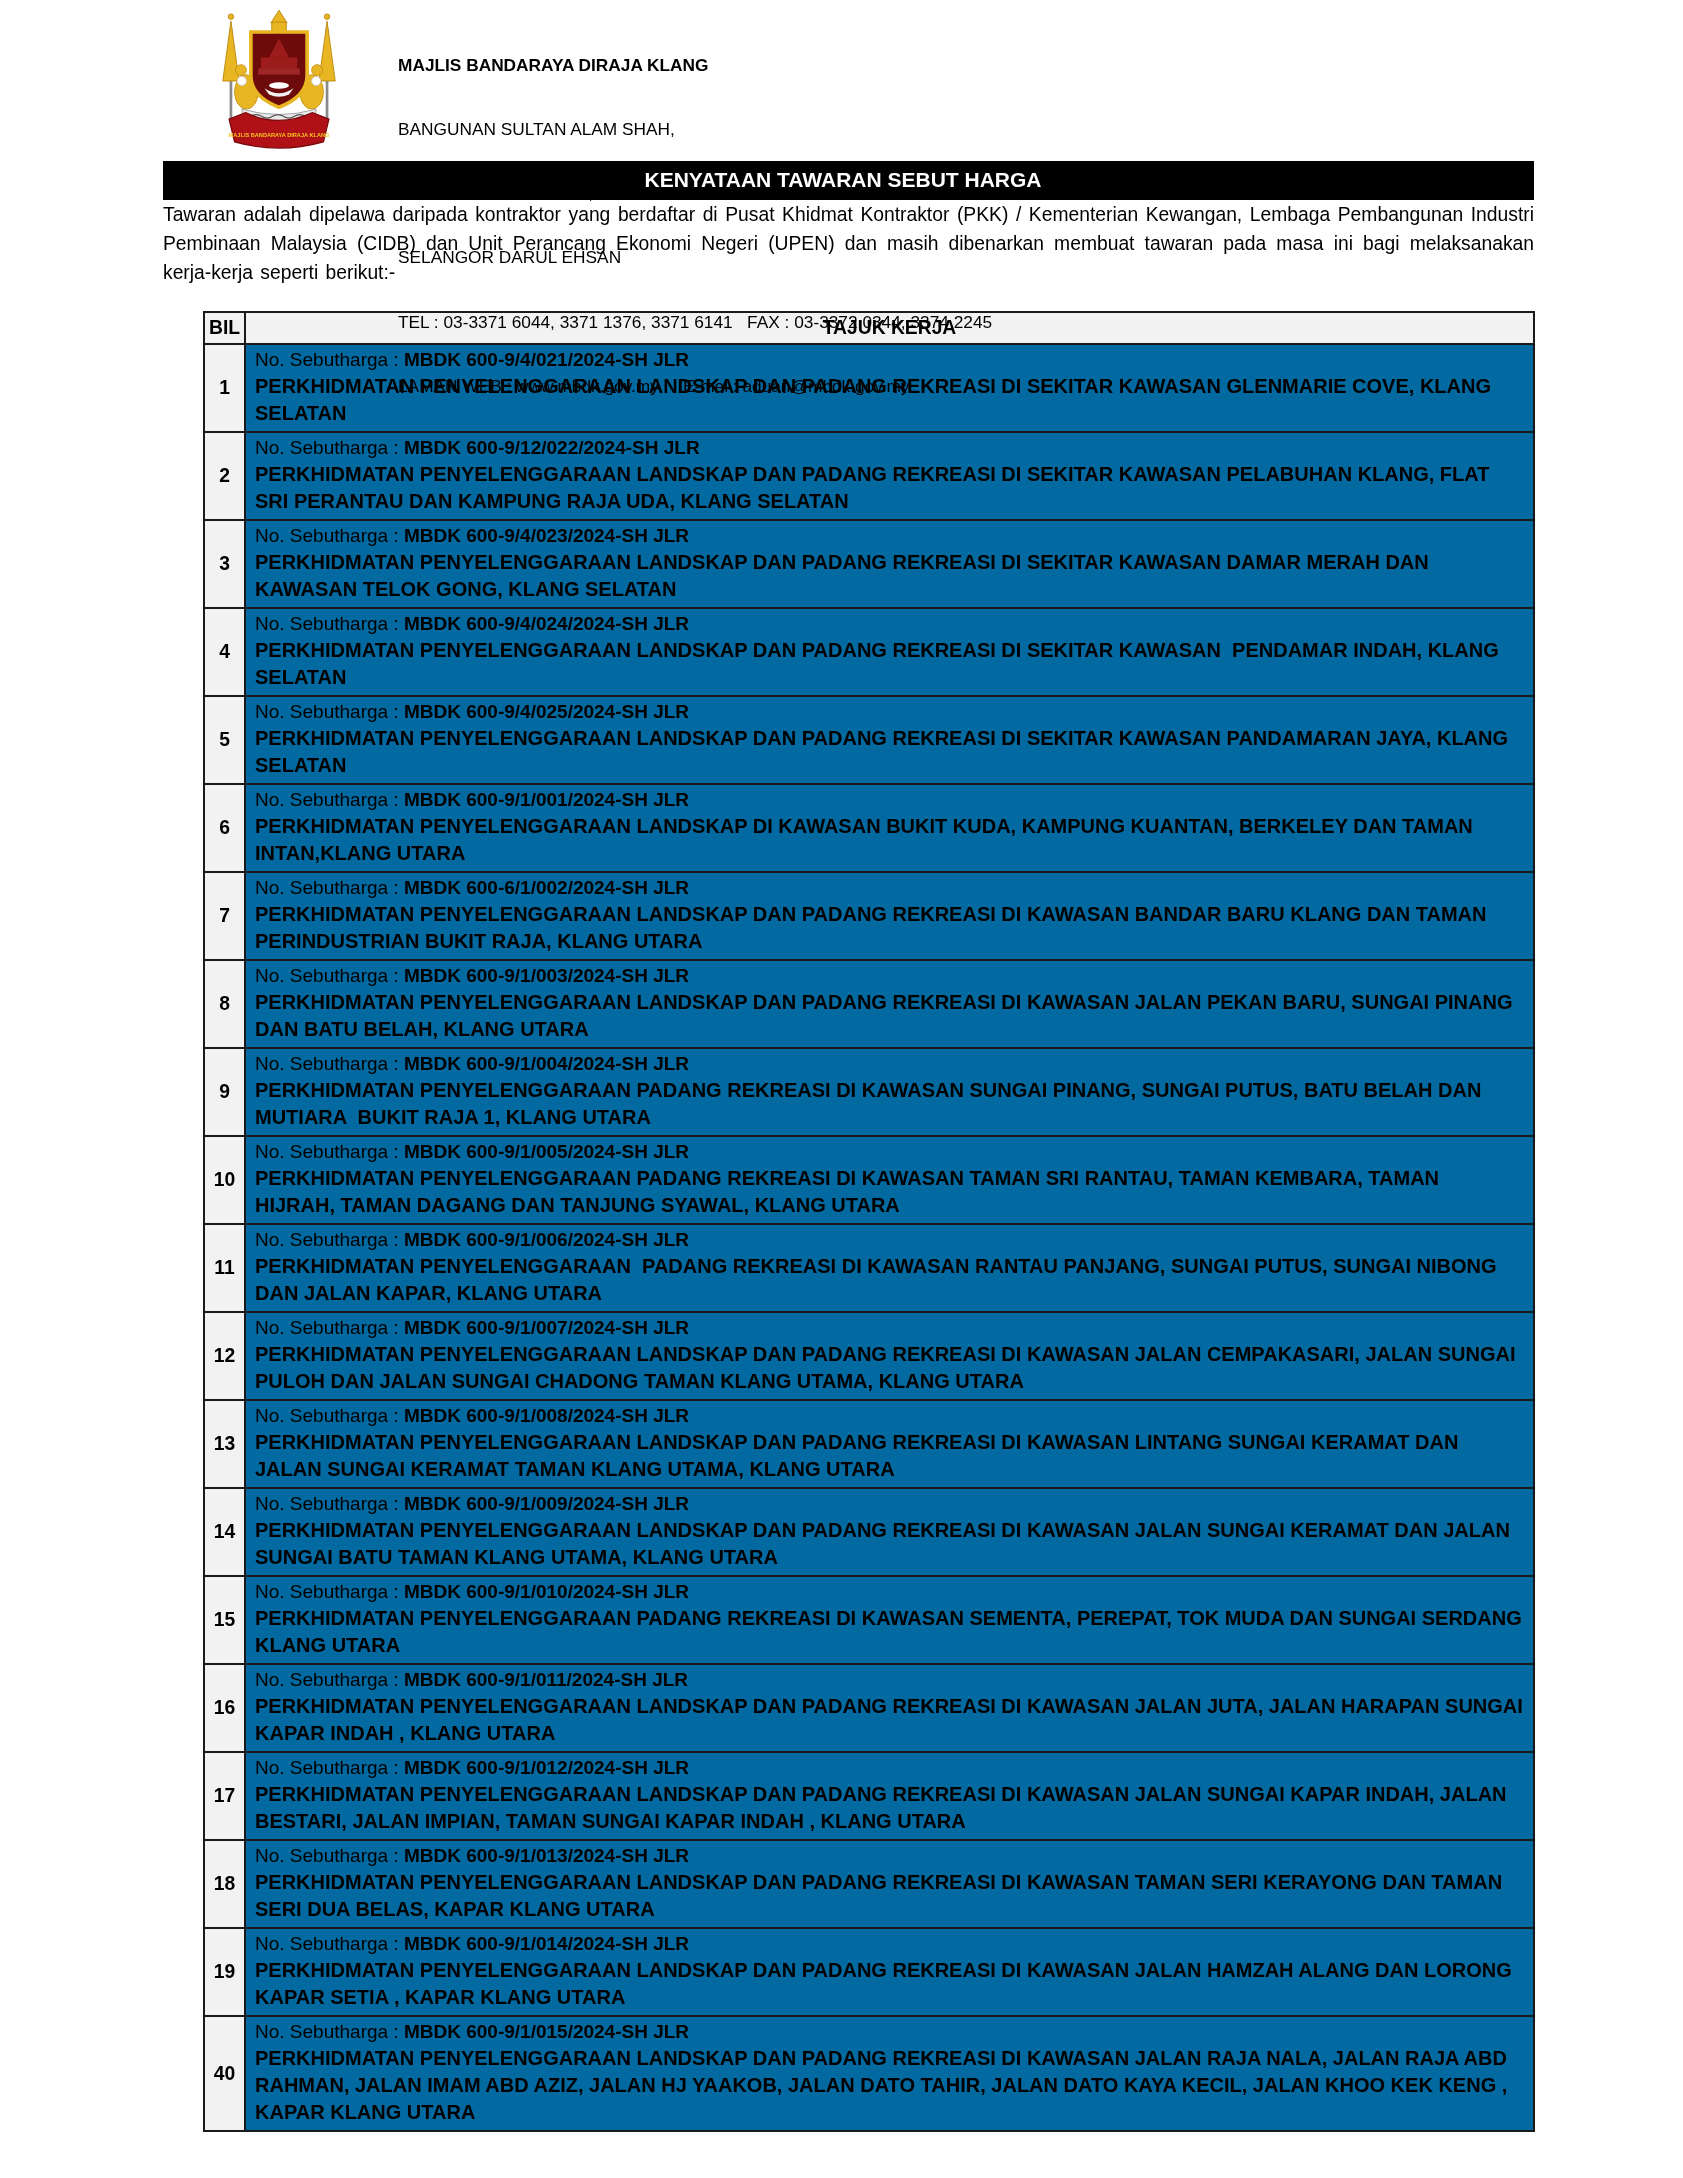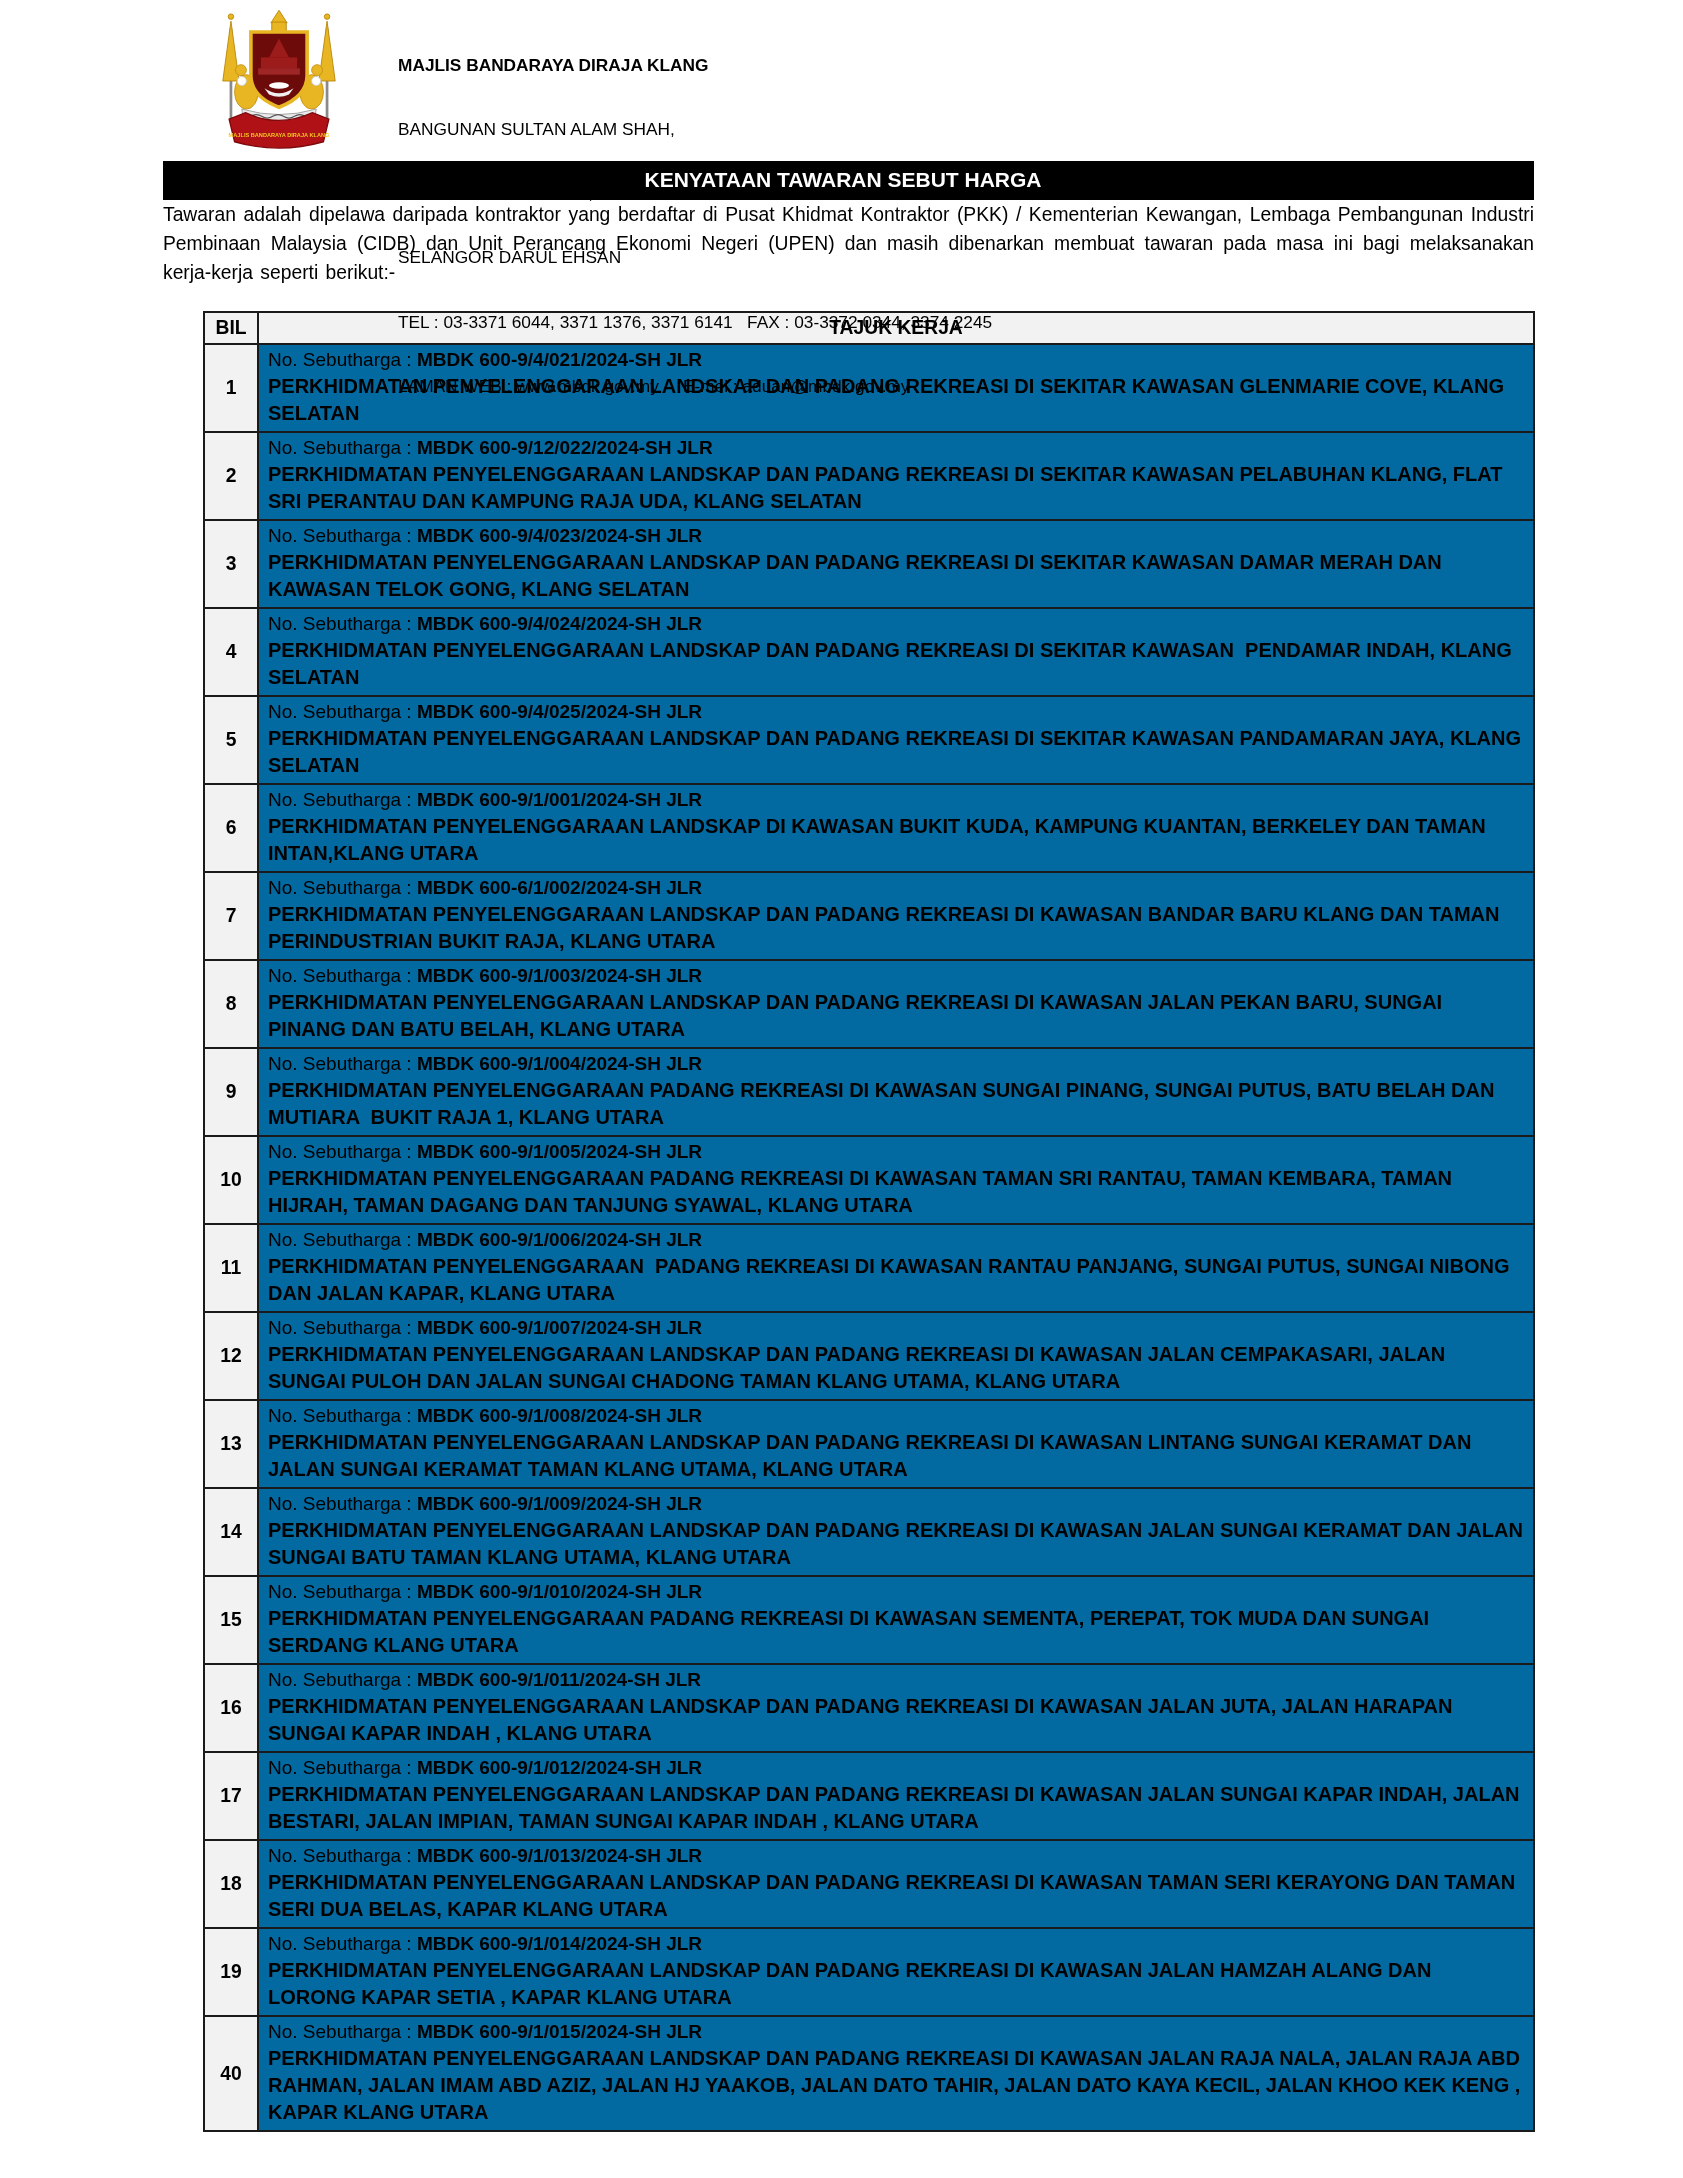--- a/index.html
+++ b/index.html
@@ -43,21 +43,21 @@
 
   
   table.tender {
     border-collapse:collapse;
     margin-top:24px;
     margin-left:40px;
     width:1332px;
     table-layout:fixed;
   }
   table.tender th, table.tender td { border:2px solid #1a1a1a; }
-  th.col-bil, td.cell-bil { width:54px; }
+  th.col-bil, td.cell-bil { width:41px; }
   th.col-bil, th.col-tajuk {
     background:#f2f2f2;
     font-size:19.3px;
     font-weight:bold;
     text-align:center;
     padding:4px 2px;
   }
   td.cell-bil {
     background:#f2f2f2;
     font-size:19.3px;

